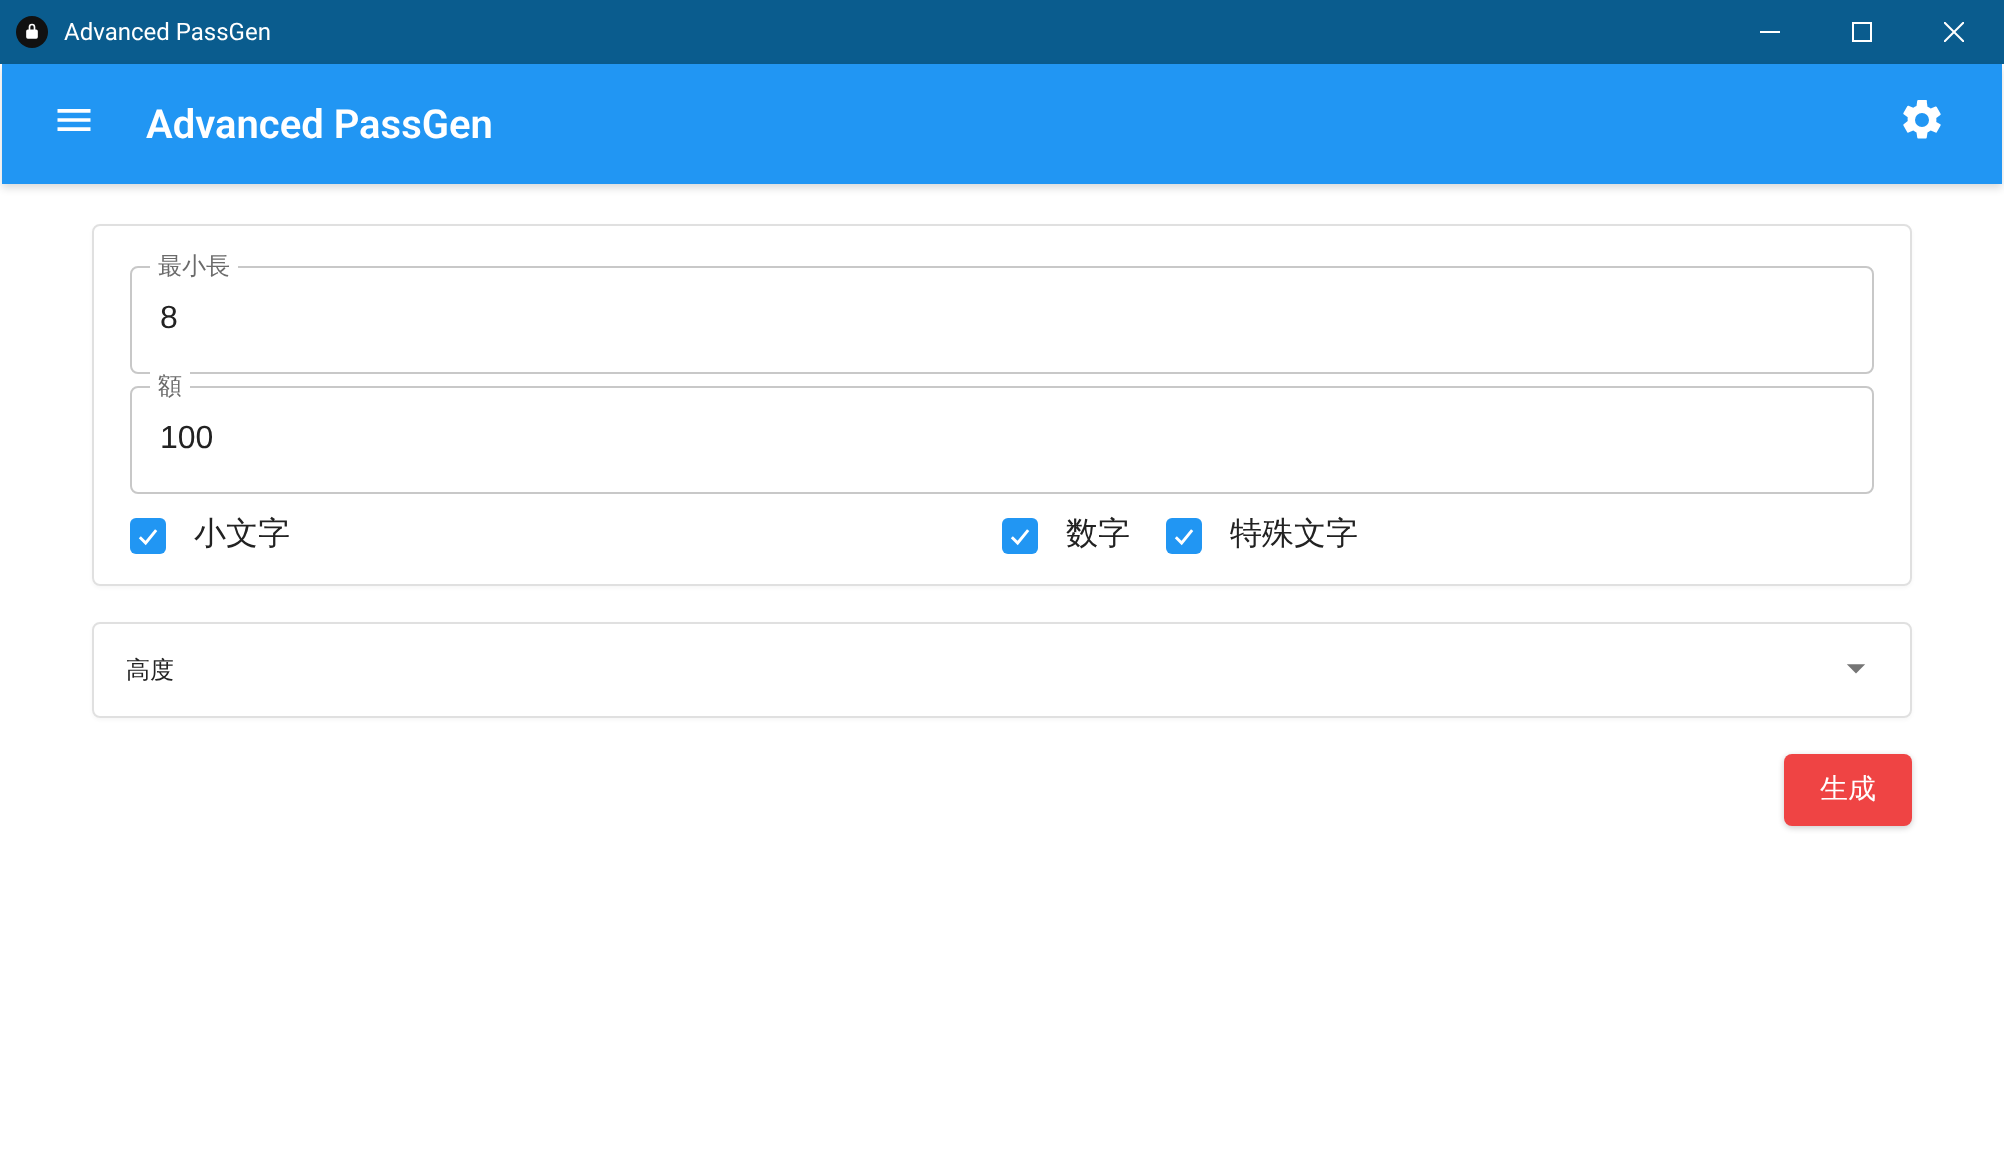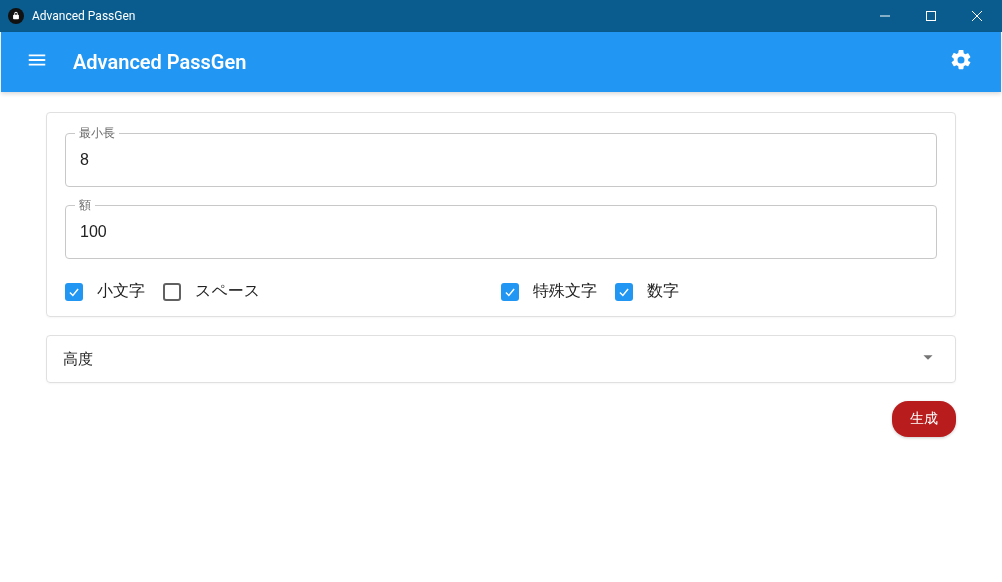--- a/index.html
+++ b/index.html
@@ -60,21 +60,21 @@
     padding: 20px 46px;
   }
   .card {
     border: 1px solid #e0e0e0;
     border-radius: 4px;
     padding: 20px 18px 14px;
     margin-bottom: 18px;
     box-shadow: 0 1px 2px rgba(0,0,0,0.04);
   }
 
-  .row { display: flex; gap: 8px; margin-bottom: 18px; }
+  .row { display: flex; gap: 8px; margin-bottom: 6px; }
   .field { position: relative; flex: 1 1 0; }
   .field-full { width: 100%; }
   .field label {
     position: absolute;
     top: -8px; left: 10px;
     background: #fff;
     padding: 0 4px;
     font-size: 12px;
     color: #6b6b6b;
   }
@@ -103,35 +103,35 @@
   .cbox svg { width: 14px; height: 14px; stroke: #fff; stroke-width: 2.5; fill: none; }
 
   
   .accordion {
     border: 1px solid #e0e0e0;
     border-radius: 4px;
     height: 48px;
     display: flex;
     align-items: center;
     padding: 0 16px;
-    font-size: 15px;
+    font-size: 12px;
     color: #222;
     box-shadow: 0 1px 2px rgba(0,0,0,0.04);
     margin-bottom: 18px;
   }
   .accordion .spacer { flex: 1 1 auto; }
   .accordion svg { width: 22px; height: 22px; fill: #757575; }
 
   
   .actions { display: flex; justify-content: flex-end; }
   .primary-btn {
-    background: #b91c1c;
+    background: #ef4444;
     color: #fff;
     border: none;
-    border-radius: 16px;
+    border-radius: 4px;
     padding: 9px 18px;
     font-size: 14px;
     font-weight: 500;
     box-shadow: 0 1px 3px rgba(0,0,0,0.2);
   }
 </style>
 </head>
 <body>
 
 <div class="titlebar">
@@ -200,42 +200,38 @@
     <div class="checks">
       <div class="check-col">
         <label class="check">
           <span class="cbox checked">
               <svg viewBox="0 0 24 24">
                 <polyline points="5 13 10 18 19 7"></polyline>
               </svg>
             </span>
           <span>小文字</span>
         </label>
+      </div>
+      <div class="check-col">
         <label class="check">
-          <span class="cbox unchecked"></span>
-          <span>スペース</span>
+          <span class="cbox checked">
+              <svg viewBox="0 0 24 24">
+                <polyline points="5 13 10 18 19 7"></polyline>
+              </svg>
+            </span>
+          <span>数字</span>
         </label>
-      </div>
-      <div class="check-col">
         <label class="check">
           <span class="cbox checked">
               <svg viewBox="0 0 24 24">
                 <polyline points="5 13 10 18 19 7"></polyline>
               </svg>
             </span>
           <span>特殊文字</span>
         </label>
-        <label class="check">
-          <span class="cbox checked">
-              <svg viewBox="0 0 24 24">
-                <polyline points="5 13 10 18 19 7"></polyline>
-              </svg>
-            </span>
-          <span>数字</span>
-        </label>
       </div>
     </div>
 
   </div>
 
   <div class="accordion">
     <span>高度</span>
     <span class="spacer"></span>
     <span>
       <svg viewBox="0 0 24 24">

